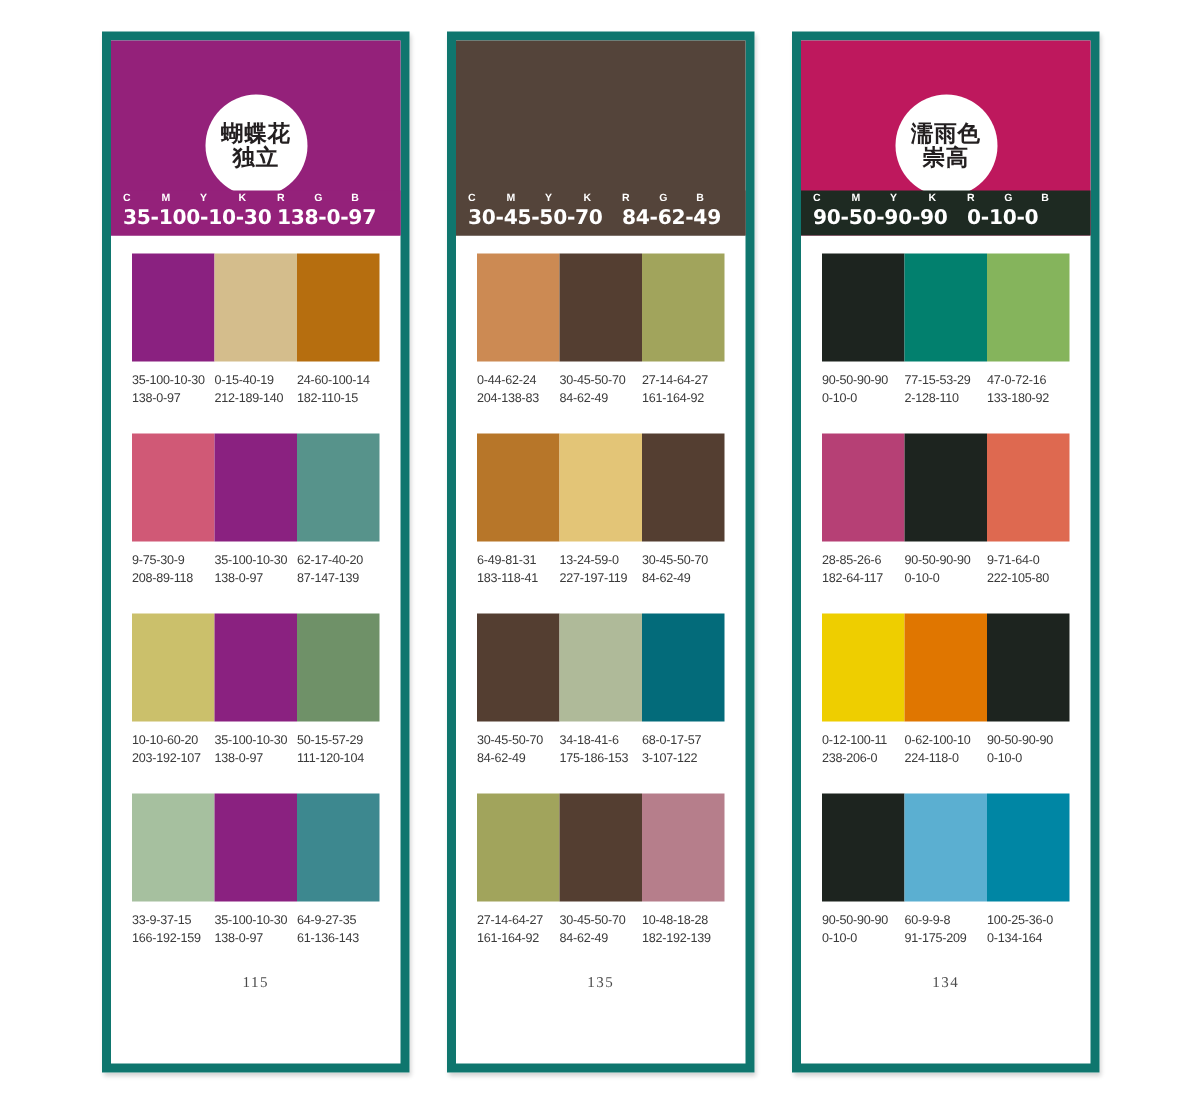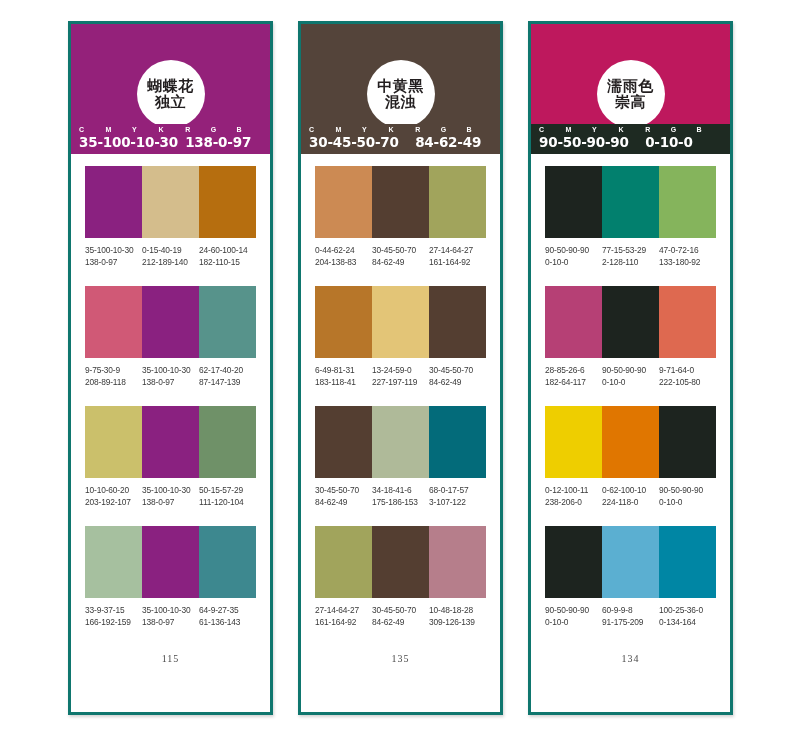--- a/index.html
+++ b/index.html
@@ -24,21 +24,21 @@
     left: 68px;
     top: 21px;
     width: 666px;
     display: flex;
     gap: 25px;
   }
 
   .card {
     width: 205px;
     background: #ffffff;
-    border: 3px solid #0f766e;
+    border: 6px solid #0f766e;
     box-shadow: 1px 2px 3px rgba(0,0,0,0.18);
     height: 694px;
     display: flex;
     flex-direction: column;
   }
 
   
   .card-header {
     position: relative;
     height: 130px;
@@ -261,24 +261,20 @@
                 <span class="cmyk">64-9-27-35</span>
                 <span class="rgb">61-136-143</span>
               </div>
             </div>
           </div>
           <div class="page-number">115</div>
         </div>
       </div>
       <div class="card">
         <div class="card-header" style="background: rgb(84, 68, 58);">
-          <div class="badge">
-            <div class="badge-line">中黄黑</div>
-            <div class="badge-line">混浊</div>
-          </div>
           <div class="code-band" style="background: rgb(84, 68, 58);">
             <div class="code-group cmyk">
               <div class="code-letters">
                 <span>C</span>
                 <span>M</span>
                 <span>Y</span>
                 <span>K</span>
               </div>
               <div class="code-value">30-45-50-70</div>
             </div>
@@ -366,21 +362,21 @@
               <div class="label-cell">
                 <span class="cmyk">27-14-64-27</span>
                 <span class="rgb">161-164-92</span>
               </div>
               <div class="label-cell">
                 <span class="cmyk">30-45-50-70</span>
                 <span class="rgb">84-62-49</span>
               </div>
               <div class="label-cell">
                 <span class="cmyk">10-48-18-28</span>
-                <span class="rgb">309-126-139</span>
+                <span class="rgb">182-192-139</span>
               </div>
             </div>
           </div>
           <div class="page-number">135</div>
         </div>
       </div>
       <div class="card">
         <div class="card-header" style="background: #be185d;">
           <div class="badge">
             <div class="badge-line">濡雨色</div>

